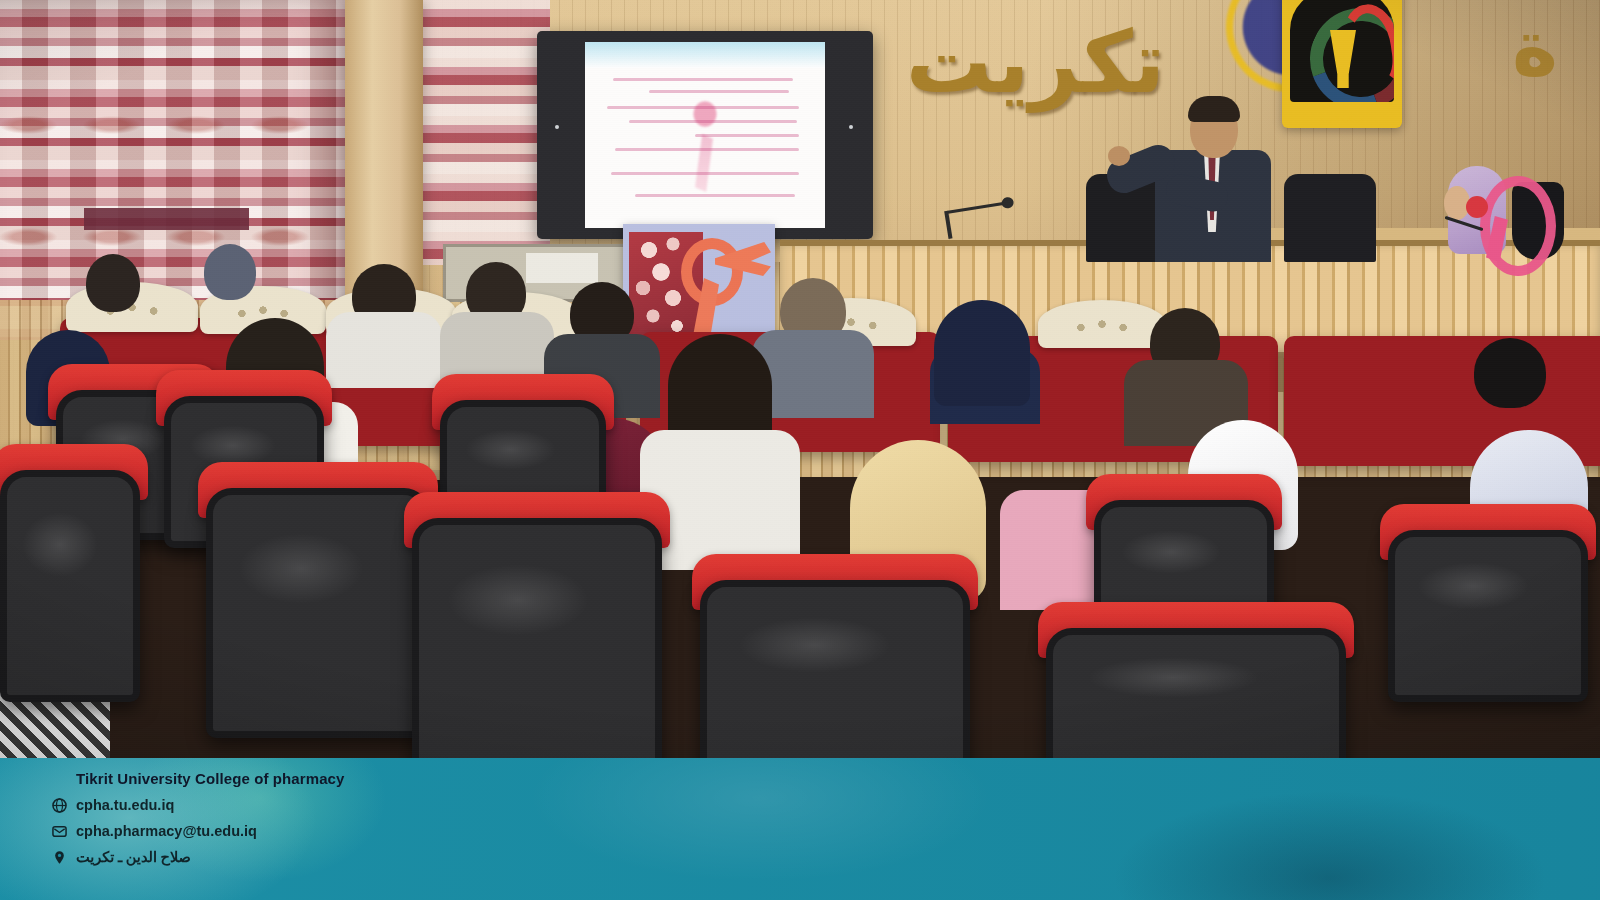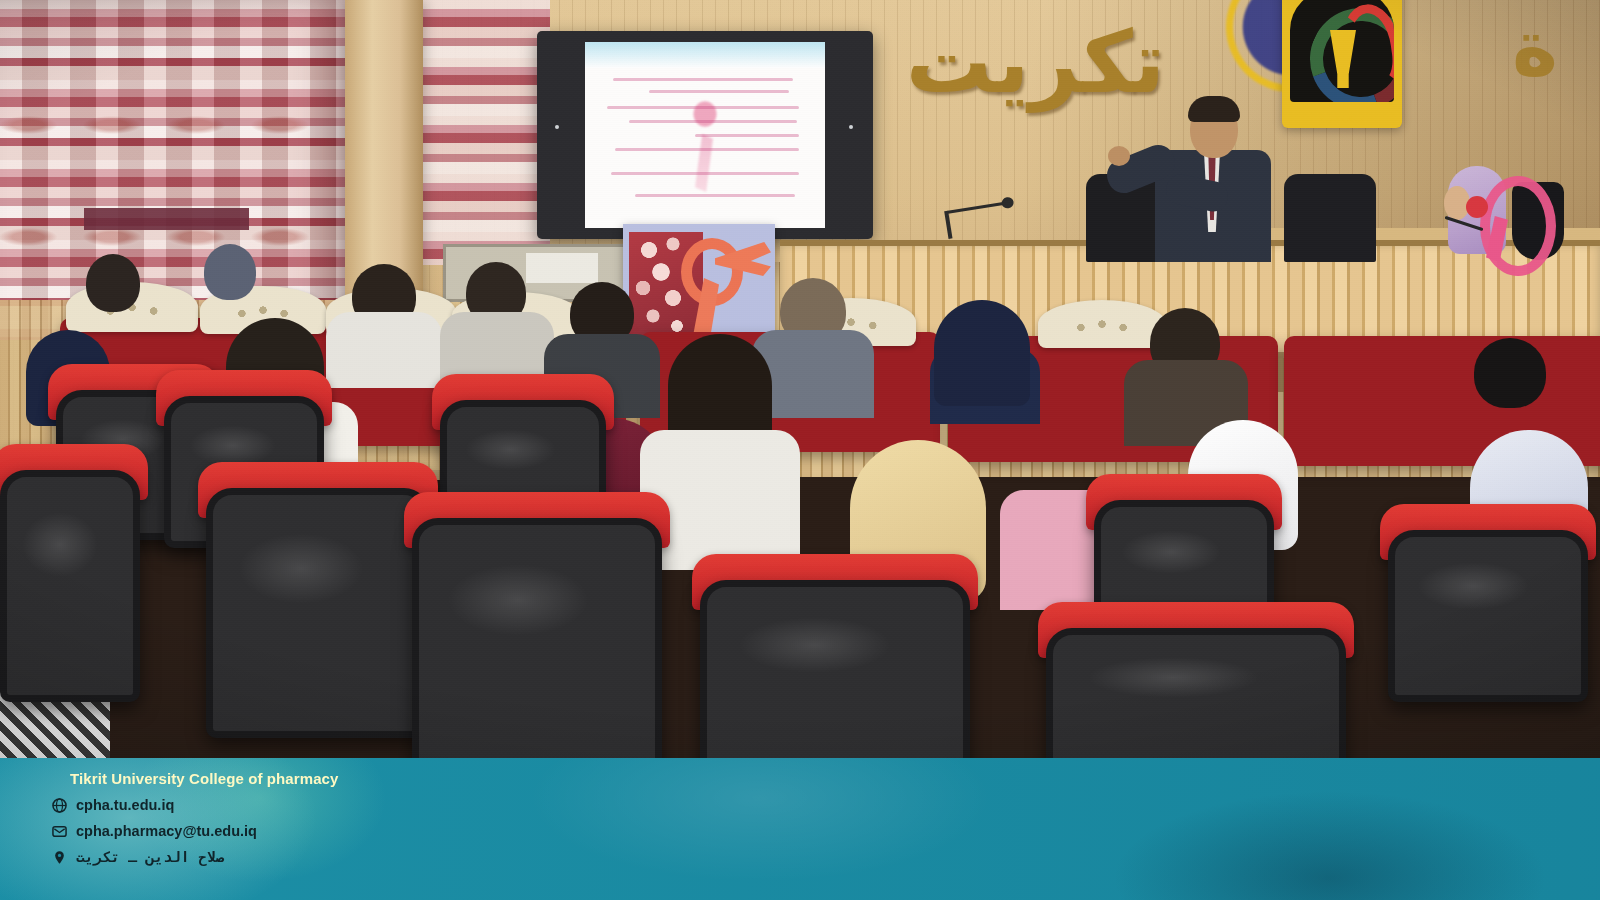--- a/index.html
+++ b/index.html
@@ -182,21 +182,21 @@
   .footer{position:absolute;left:0;top:758px;width:1600px;height:142px;background:#1b8ca4;overflow:hidden;}
   .footer-sheen{position:absolute;left:0;top:0;width:1600px;height:142px;
     background:
       radial-gradient(ellipse 260px 150px at 130px 60px,rgba(150,215,210,.55),rgba(150,215,210,0) 72%),
       radial-gradient(ellipse 180px 120px at 260px 40px,rgba(120,215,180,.40),rgba(0,0,0,0) 70%),
       radial-gradient(ellipse 330px 120px at 760px 40px,rgba(255,255,255,.10),rgba(0,0,0,0) 70%),
       radial-gradient(ellipse 300px 120px at 1330px 120px,rgba(10,60,80,.45),rgba(0,0,0,0) 72%),
       linear-gradient(90deg,rgba(30,150,170,.25),rgba(10,100,125,.18));}
 
   .f-left{position:absolute;left:52px;top:12px;color:#0d1b20;}
-  .f-title{font-size:15px;font-weight:700;letter-spacing:.1px;margin-left:18px;color:#fef9c3;}
+  .f-title{font-size:15px;font-weight:700;letter-spacing:.1px;margin-left:24px;color:#0f172a;}
   .f-row{display:flex;align-items:center;gap:9px;margin-top:10px;font-size:14.5px;font-weight:700;color:#10252b;}
   .f-ic{width:15px;height:15px;flex:0 0 15px;display:inline-block;}
 </style>
 </head>
 <body>
 
 <div class="page">
 
   <div class="photo">
 
@@ -429,18 +429,18 @@
         <span>cpha.pharmacy@tu.edu.iq</span>
       </div>
 
       <div class="f-row">
         <span class="f-ic">
           <svg viewBox="0 0 16 16" width="15" height="15">
               <path d="M8 1.2c-2.6 0-4.6 2-4.6 4.6 0 3.4 4.6 8.8 4.6 8.8s4.6-5.4 4.6-8.8C12.6 3.2 10.6 1.2 8 1.2z" fill="#10252b"></path>
               <circle cx="8" cy="5.8" r="1.7" fill="#1b8ca4"></circle>
             </svg>
         </span>
-        <span style="direction:rtl;font-family:Liberation Mono, monospace;">صلاح الدين ـ تكريت</span>
+        <span style="direction:rtl;font-family:Liberation Serif, serif;">صلاح الدين ـ تكريت</span>
       </div>
     </div>
 
   </div>
 </div>
 
 </body></html>

